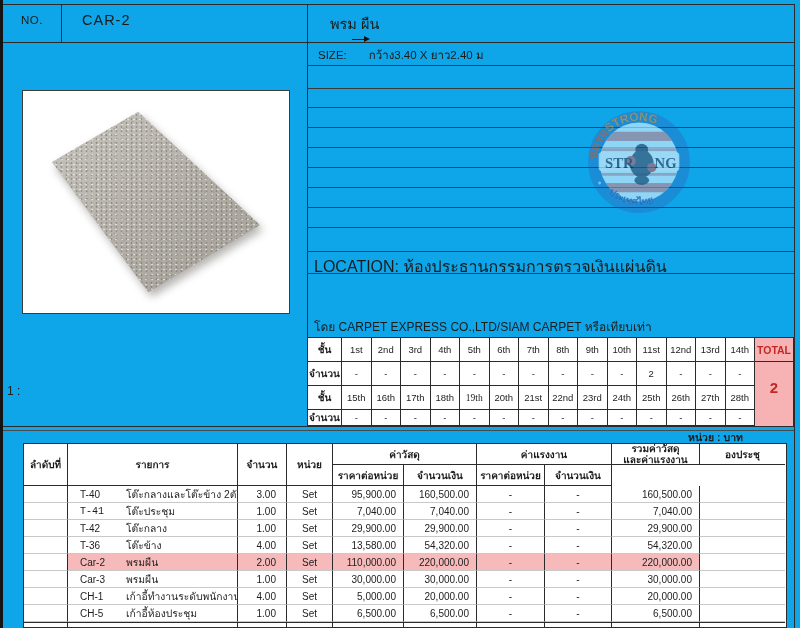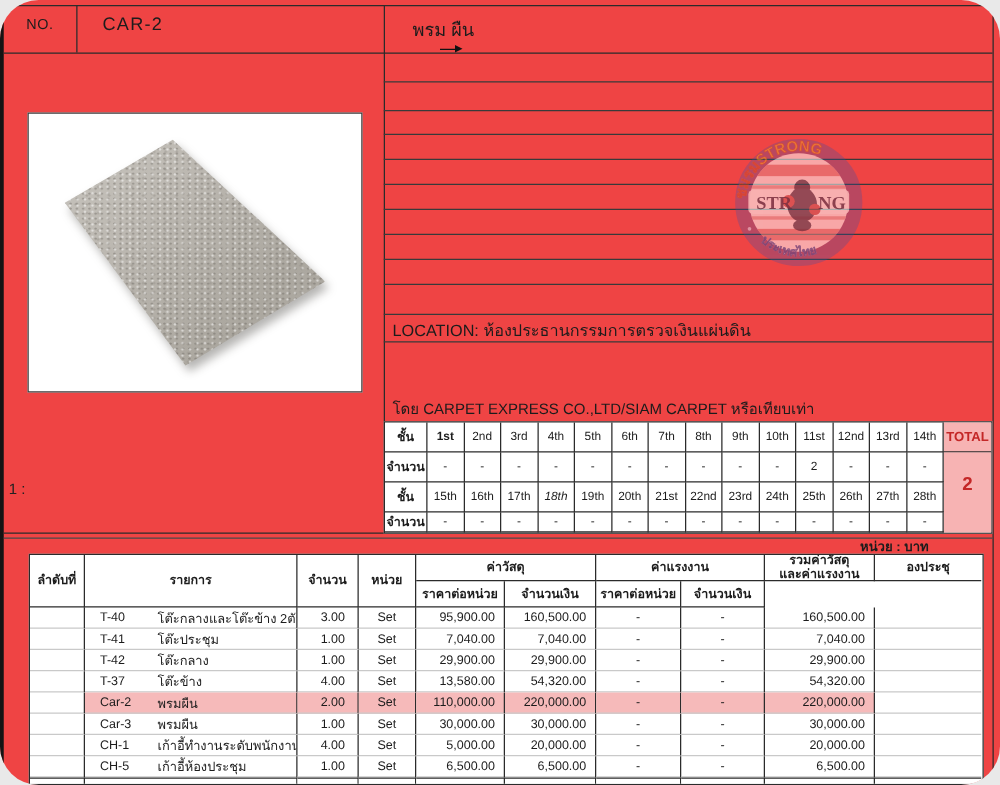--- a/index.html
+++ b/index.html
@@ -1,39 +1,39 @@
 <!DOCTYPE html>
 <html><head>
 <meta charset="utf-8">
 <style>
   html,body{margin:0;padding:0;background:#e9e9e9;}
   *{box-sizing:border-box;}
   body{font-family:"Liberation Sans","DejaVu Sans",sans-serif;}
-  #page{position:relative;width:800px;height:628px;background:#ef4444;overflow:hidden;color:#1c1c1c;border-radius:31px;}
+  #page{position:relative;width:800px;height:628px;background:#0ea5e9;overflow:hidden;color:#1c1c1c;}
 
   
   .abs{position:absolute;}
   #left-edge{left:0;top:0;width:3px;height:628px;background:#141414;}
   #top-edge{left:3px;top:4px;width:792px;height:0;border-top:1.6px solid #2b2b2b;}
   #right-edge{left:794px;top:4px;width:0;height:624px;border-left:1.4px solid #2b2b2b;}
   #upper-box{left:3px;top:4px;width:791px;height:423px;border-bottom:1.6px solid #2b2b2b;}
   #upper-box2{left:3px;top:430px;width:791px;height:0;border-top:1px solid #4a4a4a;}
   #v-divider{left:307px;top:4px;width:0;height:423px;border-left:1.3px solid #2b2b2b;}
   #no-cell-line{left:61px;top:4px;width:0;height:38px;border-left:1.3px solid #2b2b2b;}
   #title-row-line{left:3px;top:42px;width:791px;height:0;border-top:1.3px solid #2b2b2b;}
   .rline{left:307px;width:487px;height:0;border-top:1px solid #3a3a3a;}
 
   
   #no-label{left:3px;top:14px;width:58px;text-align:center;font-size:11.5px;letter-spacing:.5px;}
   #no-value{left:82px;top:12px;font-size:14.5px;letter-spacing:1px;}
   #product-title{left:330px;top:12px;font-size:14.5px;}
   #size-row{left:318px;top:46px;font-size:11.5px;}
   #size-row .val{margin-left:22px;}
   #desc-row{left:314px;top:68px;font-size:12px;}
-  #location-row{left:314px;top:254px;font-size:13px;}
+  #location-row{left:314px;top:254px;font-size:16px;}
   #supplier-row{left:314px;top:317px;font-size:12px;}
   #scale-note{left:7px;top:384px;font-size:12px;color:#222;}
   #unit-note{left:688px;top:429px;font-size:10.5px;font-weight:bold;}
   #dim-arrow{left:352px;top:36px;width:18px;height:6px;}
   #dim-arrow .shaft{position:absolute;left:0;top:3px;width:14px;height:0;border-top:1px solid #111;}
   #dim-arrow .head{position:absolute;right:0;top:0;width:0;height:0;border-left:6px solid #111;border-top:3px solid transparent;border-bottom:3px solid transparent;}
 
   
   #image-frame{left:22px;top:90px;width:268px;height:224px;background:#ffffff;border:1px solid #3c3c3c;}
   #carpet-wrap{position:absolute;inset:6px;filter:drop-shadow(3px 5px 4px rgba(90,88,84,.45));}
@@ -88,20 +88,23 @@
   <div class="abs" id="upper-box"></div>
   <div class="abs" id="upper-box2"></div>
   <div class="abs" id="v-divider"></div>
   <div class="abs" id="no-cell-line"></div>
   <div class="abs" id="title-row-line"></div>
 
   <div class="abs" id="no-label">NO.</div>
   <div class="abs" id="no-value">CAR-2</div>
   <div class="abs" id="product-title">พรม ผืน</div>
 
+  <div class="abs" id="size-row">
+    <span>SIZE:</span><span class="val">กว้าง3.40 X ยาว2.40 ม</span>
+  </div>
   <div class="abs" id="dim-arrow">
       <span class="shaft"></span>
       <span class="head"></span>
     </div>
 
   <div class="abs rline" style="top:65px;"></div>
   <div class="abs rline" style="top:88px;"></div>
   <div class="abs rline" style="top:107px;"></div>
   <div class="abs rline" style="top:127px;"></div>
   <div class="abs rline" style="top:147px;"></div>
@@ -157,21 +160,21 @@
     <text font-size="10.5" font-weight="bold" fill="#e4e9ff" stroke="#30489c" stroke-width="0.35" opacity="0.85">
       <textPath href="#arcBot" startOffset="26%" id="stamp-bottom-arc">ประเทศไทย</textPath>
     </text>
     <circle cx="17" cy="83" r="1.6" fill="#e4e9ff" opacity="0.8"></circle>
   </svg>
 
   <div class="abs" id="floor-table">
     <div id="ft-total-head">TOTAL</div>
     <div id="ft-total-val">2</div>
   <div class="fcell flabel" style="grid-area: 1 / 1;">ชั้น</div>
-      <div class="fcell" style="grid-area: 1 / 2; font-weight: bold;">1st</div>
+      <div class="fcell" style="grid-area: 1 / 2;">1st</div>
       <div class="fcell" style="grid-area: 1 / 3;">2nd</div>
       <div class="fcell" style="grid-area: 1 / 4;">3rd</div>
       <div class="fcell" style="grid-area: 1 / 5;">4th</div>
       <div class="fcell" style="grid-area: 1 / 6;">5th</div>
       <div class="fcell" style="grid-area: 1 / 7;">6th</div>
       <div class="fcell" style="grid-area: 1 / 8;">7th</div>
       <div class="fcell" style="grid-area: 1 / 9;">8th</div>
       <div class="fcell" style="grid-area: 1 / 10;">9th</div>
       <div class="fcell" style="grid-area: 1 / 11;">10th</div>
       <div class="fcell" style="grid-area: 1 / 12;">11st</div>
@@ -190,22 +193,22 @@
       <div class="fcell" style="grid-area: 2 / 10;">-</div>
       <div class="fcell" style="grid-area: 2 / 11;">-</div>
       <div class="fcell" style="grid-area: 2 / 12;">2</div>
       <div class="fcell" style="grid-area: 2 / 13;">-</div>
       <div class="fcell" style="grid-area: 2 / 14;">-</div>
       <div class="fcell" style="grid-area: 2 / 15;">-</div>
       <div class="fcell flabel" style="grid-area: 3 / 1;">ชั้น</div>
       <div class="fcell" style="grid-area: 3 / 2;">15th</div>
       <div class="fcell" style="grid-area: 3 / 3;">16th</div>
       <div class="fcell" style="grid-area: 3 / 4;">17th</div>
-      <div class="fcell" style="grid-area: 3 / 5; font-style: italic;">18th</div>
-      <div class="fcell" style="grid-area: 3 / 6;">19th</div>
+      <div class="fcell" style="grid-area: 3 / 5;">18th</div>
+      <div class="fcell" style="grid-area: 3 / 6; font-family: Liberation Serif, serif;">19th</div>
       <div class="fcell" style="grid-area: 3 / 7;">20th</div>
       <div class="fcell" style="grid-area: 3 / 8;">21st</div>
       <div class="fcell" style="grid-area: 3 / 9;">22nd</div>
       <div class="fcell" style="grid-area: 3 / 10;">23rd</div>
       <div class="fcell" style="grid-area: 3 / 11;">24th</div>
       <div class="fcell" style="grid-area: 3 / 12;">25th</div>
       <div class="fcell" style="grid-area: 3 / 13;">26th</div>
       <div class="fcell" style="grid-area: 3 / 14;">27th</div>
       <div class="fcell" style="grid-area: 3 / 15;">28th</div>
       <div class="fcell flabel" style="grid-area: 4 / 1;">จำนวน</div>
@@ -250,21 +253,21 @@
       </div>
       <div class="cell qty" style="grid-area: 3 / 3;">3.00</div>
       <div class="cell ctr" style="grid-area: 3 / 4;">Set</div>
       <div class="cell num" style="grid-area: 3 / 5;">95,900.00</div>
       <div class="cell num" style="grid-area: 3 / 6;">160,500.00</div>
       <div class="cell ctr" style="grid-area: 3 / 7;">-</div>
       <div class="cell ctr" style="grid-area: 3 / 8;">-</div>
       <div class="cell num" style="grid-area: 3 / 9;">160,500.00</div>
       <div class="cell ctr lastcol" style="grid-area: 3 / 10;"></div>
       <div class="cell ctr" style="grid-area: 4 / 1;"></div>
-      <div class="cell item" style="grid-area: 4 / 2;">
+      <div class="cell item" style="grid-area: 4 / 2; font-family: Liberation Mono, monospace;">
         <span class="code">T-41</span>
         <span class="desc">โต๊ะประชุม</span>
       </div>
       <div class="cell qty" style="grid-area: 4 / 3;">1.00</div>
       <div class="cell ctr" style="grid-area: 4 / 4;">Set</div>
       <div class="cell num" style="grid-area: 4 / 5;">7,040.00</div>
       <div class="cell num" style="grid-area: 4 / 6;">7,040.00</div>
       <div class="cell ctr" style="grid-area: 4 / 7;">-</div>
       <div class="cell ctr" style="grid-area: 4 / 8;">-</div>
       <div class="cell num" style="grid-area: 4 / 9;">7,040.00</div>
@@ -277,21 +280,21 @@
       <div class="cell qty" style="grid-area: 5 / 3;">1.00</div>
       <div class="cell ctr" style="grid-area: 5 / 4;">Set</div>
       <div class="cell num" style="grid-area: 5 / 5;">29,900.00</div>
       <div class="cell num" style="grid-area: 5 / 6;">29,900.00</div>
       <div class="cell ctr" style="grid-area: 5 / 7;">-</div>
       <div class="cell ctr" style="grid-area: 5 / 8;">-</div>
       <div class="cell num" style="grid-area: 5 / 9;">29,900.00</div>
       <div class="cell ctr lastcol" style="grid-area: 5 / 10;"></div>
       <div class="cell ctr" style="grid-area: 6 / 1;"></div>
       <div class="cell item" style="grid-area: 6 / 2;">
-        <span class="code">T-37</span>
+        <span class="code">T-36</span>
         <span class="desc">โต๊ะข้าง</span>
       </div>
       <div class="cell qty" style="grid-area: 6 / 3;">4.00</div>
       <div class="cell ctr" style="grid-area: 6 / 4;">Set</div>
       <div class="cell num" style="grid-area: 6 / 5;">13,580.00</div>
       <div class="cell num" style="grid-area: 6 / 6;">54,320.00</div>
       <div class="cell ctr" style="grid-area: 6 / 7;">-</div>
       <div class="cell ctr" style="grid-area: 6 / 8;">-</div>
       <div class="cell num" style="grid-area: 6 / 9;">54,320.00</div>
       <div class="cell ctr lastcol" style="grid-area: 6 / 10;"></div>

